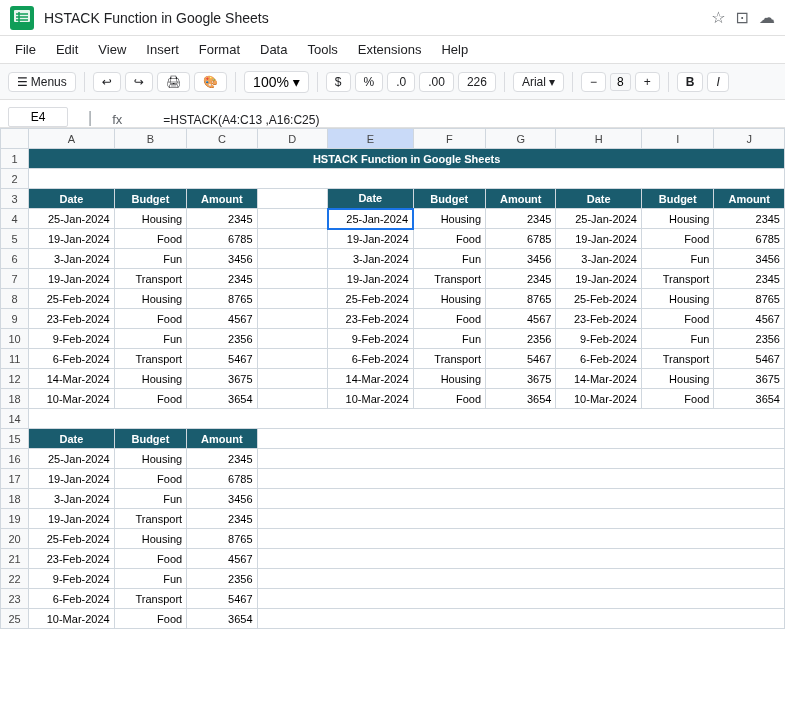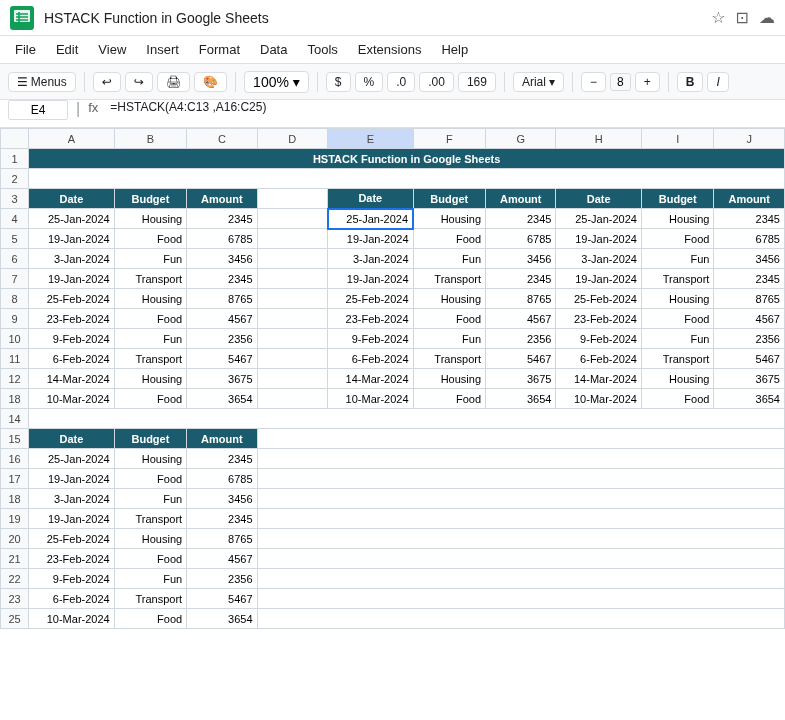--- a/index.html
+++ b/index.html
@@ -33,29 +33,29 @@
     .toolbar-btn {
       padding: 2px 8px; font-size: 12px; color: #202124; cursor: pointer;
       border: 1px solid #dadce0; border-radius: 4px; background: white;
       display: flex; align-items: center; gap: 3px;
     }
     .toolbar-sep { width: 1px; height: 20px; background: #dadce0; margin: 0 4px; }
     .zoom-btn { padding: 2px 8px; font-size: 14px; border: 1px solid #dadce0; border-radius: 4px; background: white; }
 
     
     .formula-bar {
-      display: flex; align-items: flex-start; height: 28px;
-      padding: 0 8px; gap: 8px; border-bottom: 1px solid #e0e0e0; background: #fff;
+      display: flex; align-items: flex-end; height: 28px;
+      padding: 0 8px; gap: 20px; border-bottom: 1px solid #e0e0e0; background: #fff;
     }
     .cell-ref {
       width: 60px; text-align: center; font-size: 12px;
       border: 1px solid #dadce0; padding: 2px 4px; border-radius: 2px;
     }
     .formula-sep { color: #9aa0a6; font-size: 16px; }
-    .fx-label { color: #5f6368; font-size: 13px; margin-right: 4px; }
+    .fx-label { color: #5f6368; font-size: 13px; margin-right: 21px; }
     .formula-input { flex: 1; font-size: 12px; color: #202124; }
 
     
     .grid-container { overflow: auto; }
     table { border-collapse: collapse; width: 100%; }
     
     
     .col-header { background: #f8f9fa; border: 1px solid #d0d7de; text-align: center; font-size: 11px; color: #444; padding: 2px 0; min-width: 28px; height: 20px; font-weight: normal; }
     .row-header { background: #f8f9fa; border: 1px solid #d0d7de; text-align: center; font-size: 11px; color: #444; padding: 0 4px; min-width: 28px; height: 20px; font-weight: normal; }
 
@@ -131,21 +131,21 @@
   <button class="toolbar-btn">🎨</button>
   <div class="toolbar-sep"></div>
   <button class="zoom-btn">
     <span>100%</span> ▾
   </button>
   <div class="toolbar-sep"></div>
   <button class="toolbar-btn">$</button>
   <button class="toolbar-btn">%</button>
   <button class="toolbar-btn">.0</button>
   <button class="toolbar-btn">.00</button>
-  <button class="toolbar-btn">169</button>
+  <button class="toolbar-btn">226</button>
   <div class="toolbar-sep"></div>
   <button class="toolbar-btn">
     <span>Arial</span> ▾
   </button>
   <div class="toolbar-sep"></div>
   <button class="toolbar-btn">−</button>
   <span style="font-size:12px; border:1px solid #dadce0; padding:1px 6px; border-radius:3px;">8</span>
   <button class="toolbar-btn">+</button>
   <div class="toolbar-sep"></div>
   <button class="toolbar-btn" style="font-weight:bold;">B</button>

